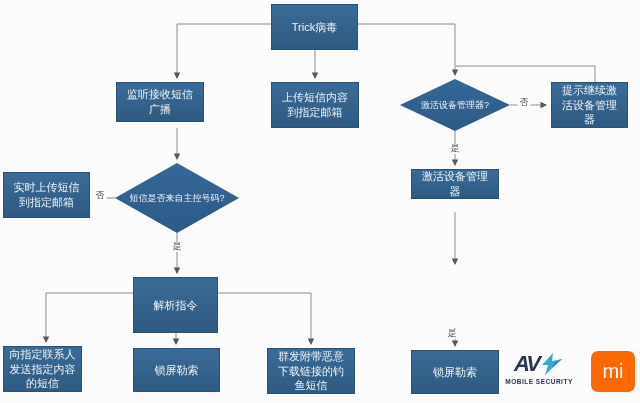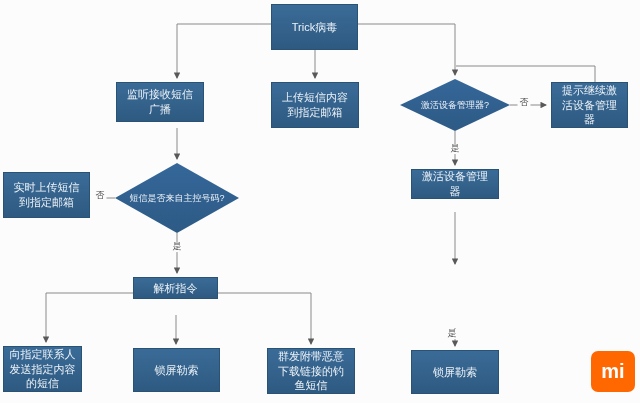--- a/index.html
+++ b/index.html
@@ -28,21 +28,21 @@
   }
   .avl{
     position:absolute;left:501px;top:351px;width:76px;text-align:center;color:#2a3550;
   }
   .avl-row{display:flex;align-items:center;justify-content:center;height:26px;}
   .avl-av{font-weight:800;font-style:italic;font-size:22px;letter-spacing:-2px;}
   .avl-caption{font-size:6.5px;font-weight:700;letter-spacing:0.5px;margin-top:1px;}
   .mi{
     position:absolute;left:591px;top:351px;width:44px;height:41px;border-radius:7px;
     background:#ff6700;display:flex;align-items:center;justify-content:center;
-    color:#ffffff;font-weight:bold;font-size:20px;font-family:"Liberation Sans",sans-serif;
+    color:#ffffff;font-weight:normal;font-size:20px;font-family:"Liberation Sans",sans-serif;
   }
 </style>
 </head>
 <body>
 
 <div class="canvas">
 
   <svg class="wires" viewBox="0 0 640 403">
     <defs>
       <marker id="arr" viewBox="0 0 10 10" refX="8.5" refY="5" markerWidth="6.5" markerHeight="6.5" orient="auto">
@@ -81,21 +81,21 @@
     </div>
   <div class="node box" style="left:551px;top:82px;width:77px;height:46px">
       <span>提示继续激活设备管理器</span>
     </div>
   <div class="node box" style="left:3px;top:172px;width:87px;height:46px">
       <span>实时上传短信到指定邮箱</span>
     </div>
   <div class="node diamond" style="left:115px;top:163px;width:124px;height:70px">
       <span>短信是否来自主控号码?</span>
     </div>
-  <div class="node box" style="left:133px;top:277px;width:85px;height:22px">
+  <div class="node box" style="left:133px;top:277px;width:85px;height:56px">
       <span>解析指令</span>
     </div>
   <div class="node box" style="left:3px;top:346px;width:79px;height:46px">
       <span>向指定联系人发送指定内容的短信</span>
     </div>
   <div class="node box" style="left:133px;top:348px;width:87px;height:44px">
       <span>锁屏勒索</span>
     </div>
   <div class="node box" style="left:267px;top:348px;width:88px;height:46px">
       <span>群发附带恶意下载链接的钓鱼短信</span>
@@ -106,18 +106,28 @@
   <div class="node box" style="left:411px;top:350px;width:88px;height:44px">
       <span>锁屏勒索</span>
     </div>
 
   <div class="elabel" style="left:524px;top:103px">否</div>
   <div class="elabel" style="left:455px;top:149px">是</div>
   <div class="elabel" style="left:100px;top:196px">否</div>
   <div class="elabel" style="left:177px;top:247px">是</div>
   <div class="elabel" style="left:452px;top:334px">是</div>
 
+  <div class="avl">
+    <div class="avl-row">
+      <span class="avl-av">AV</span>
+      <svg width="24" height="24" viewBox="0 0 24 24" style="margin-left:1px">
+        <polygon points="13,1 2,13 8,13 5,23 22,7 12,9" fill="#3aa9c9"></polygon>
+        <polygon points="22,7 12,16 15,10" fill="#4a7fb5"></polygon>
+      </svg>
+    </div>
+    <div class="avl-caption">MOBILE SECURITY</div>
+  </div>
 
   <div class="mi">
     <span>mi</span>
   </div>
 
 </div>
 
 </body></html>

